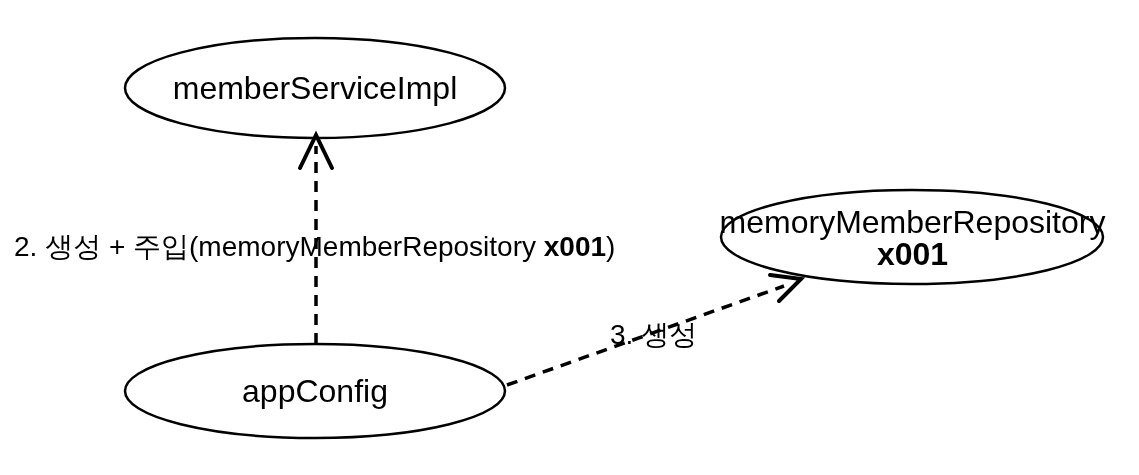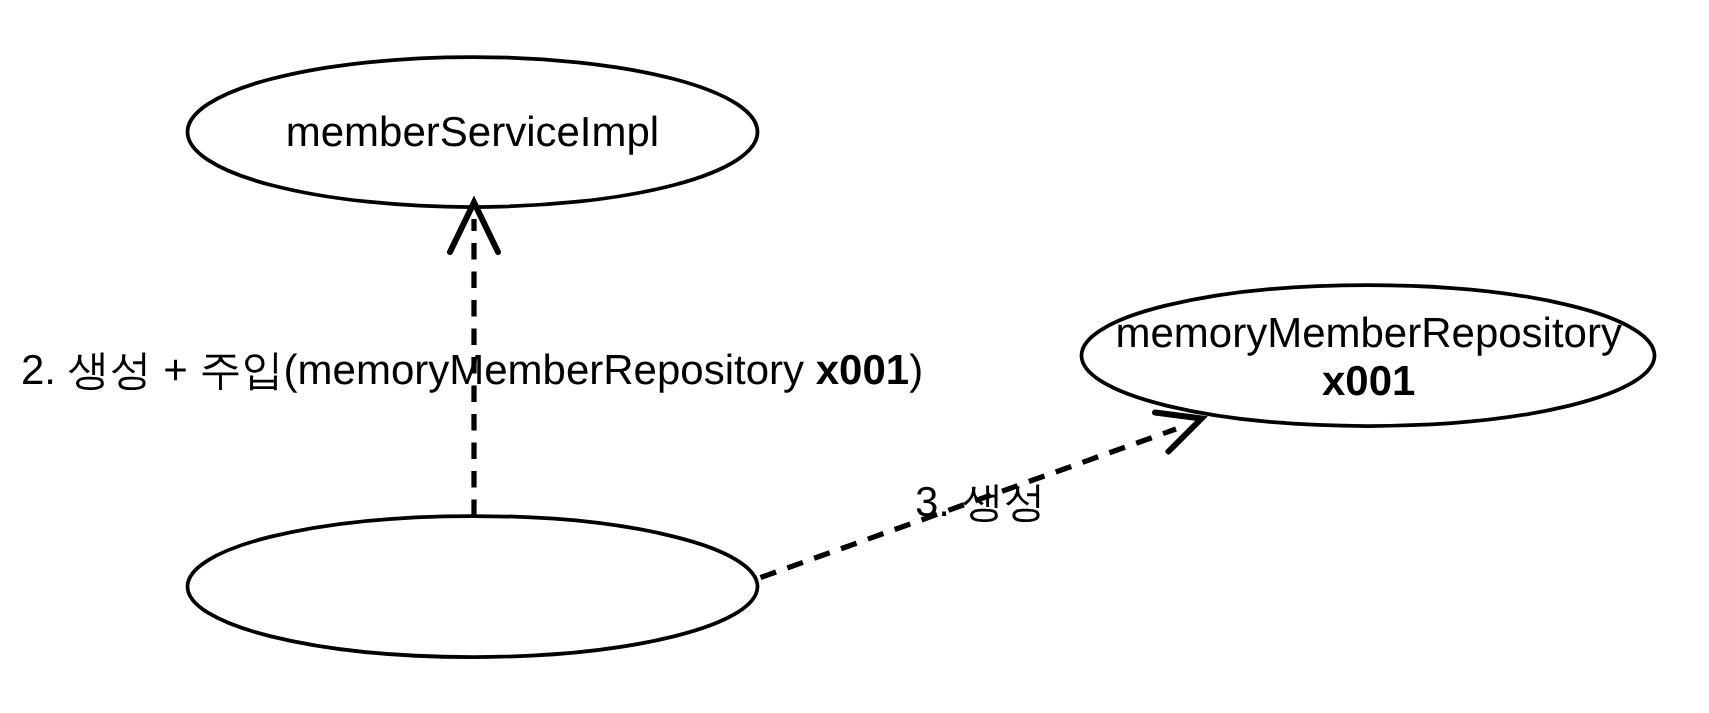--- a/index.html
+++ b/index.html
@@ -22,21 +22,21 @@
     top: 0;
     width: 1139px;
     height: 475px;
   }
   .node-label {
     position: absolute;
     display: flex;
     align-items: center;
     justify-content: center;
     text-align: center;
-    font-size: 28px;
+    font-size: 32px;
     line-height: 32px;
     color: #000000;
     pointer-events: none;
   }
   .node-label.two-line {
     flex-direction: column;
     align-items: center;
   }
   .instance-line {
     font-weight: 700;
@@ -75,20 +75,23 @@
 
   <div class="node-label" style="left:125px; top:38px; width:380px; height:100px;">
     <span>memberServiceImpl</span>
   </div>
 
   <div class="node-label two-line" style="left:722px; top:190px; width:381px; height:95px;">
     <span>memoryMemberRepository</span>
     <span class="instance-line">x001</span>
   </div>
 
+  <div class="node-label" style="left:125px; top:344px; width:380px; height:94px;">
+    <span>appConfig</span>
+  </div>
 
   <div class="edge-label" style="left:14px; top:230px;"><span>2. 생성 + 주입(memoryMemberRepository </span><span class="emph">x001</span><span>)</span></div>
 
   <div class="edge-label" style="left:610px; top:318px;">
     <span>3. 생성</span>
   </div>
 
 </div>
 
 </body></html>

